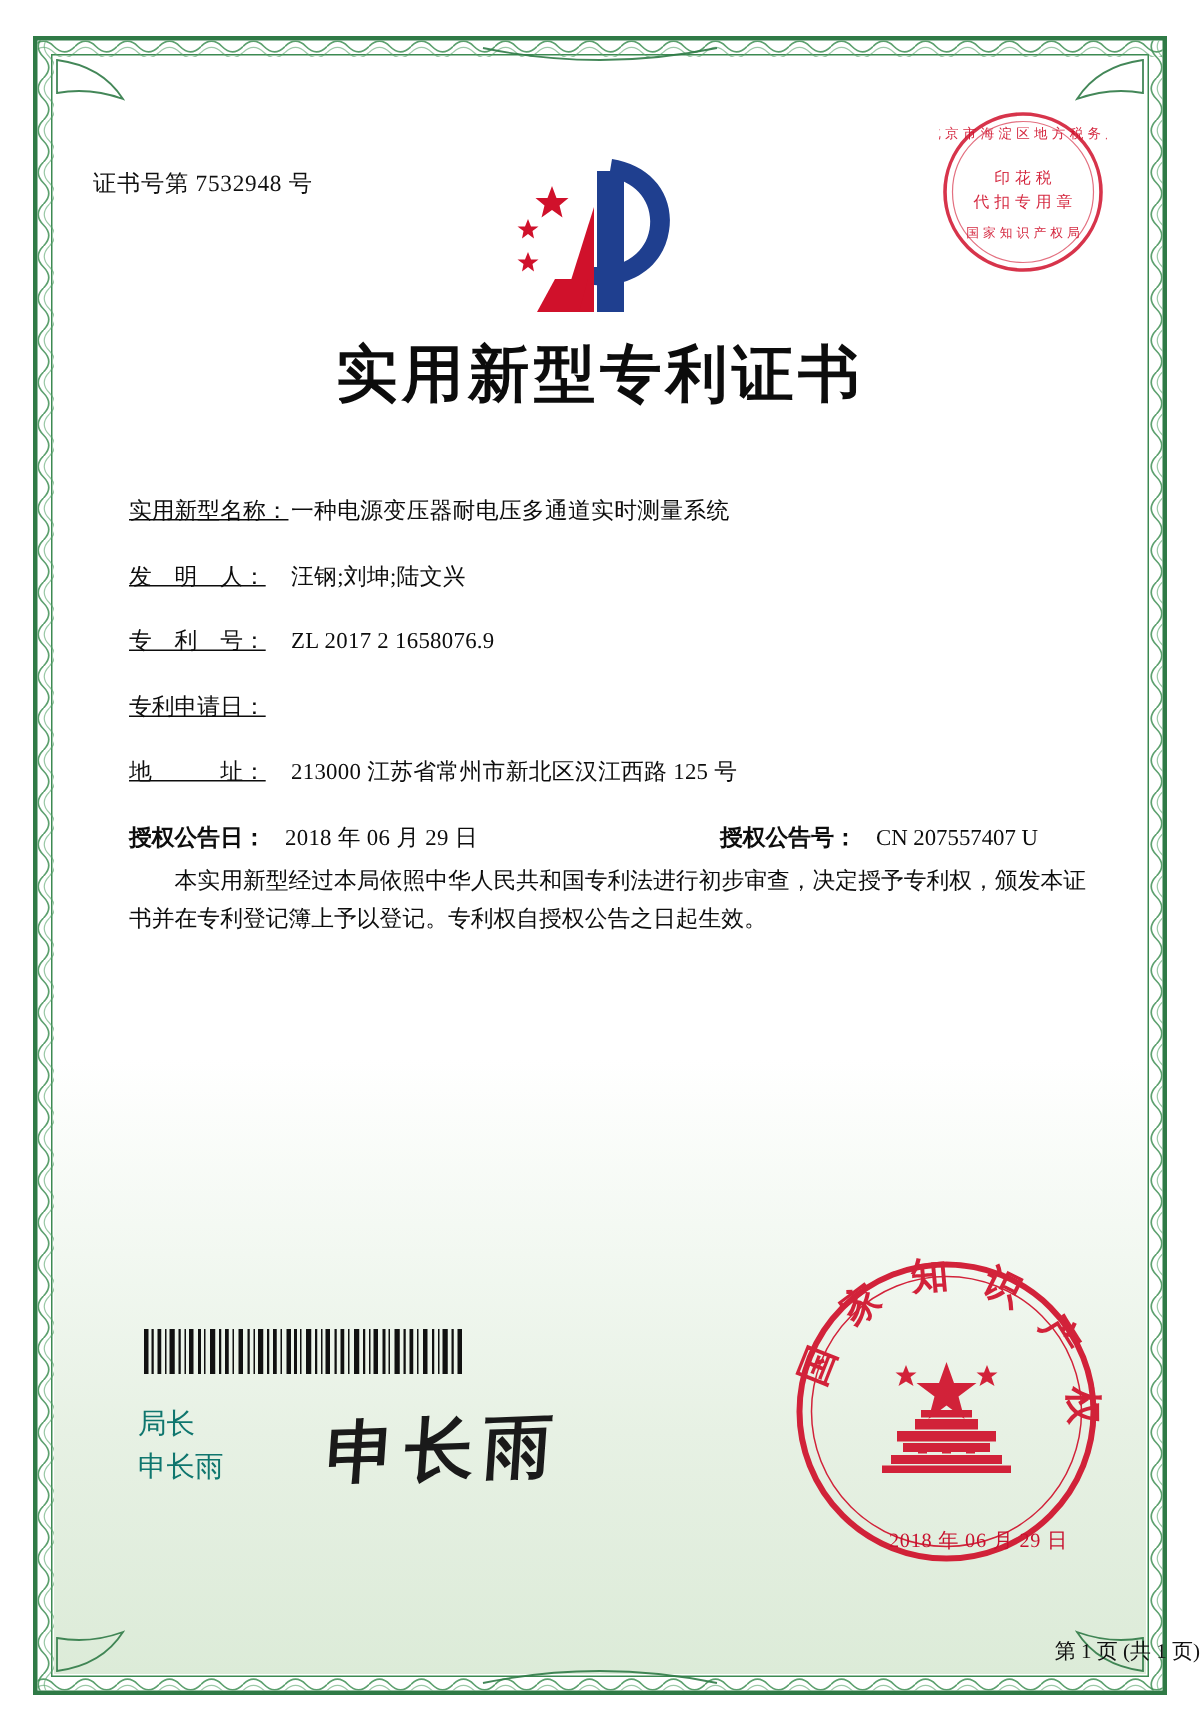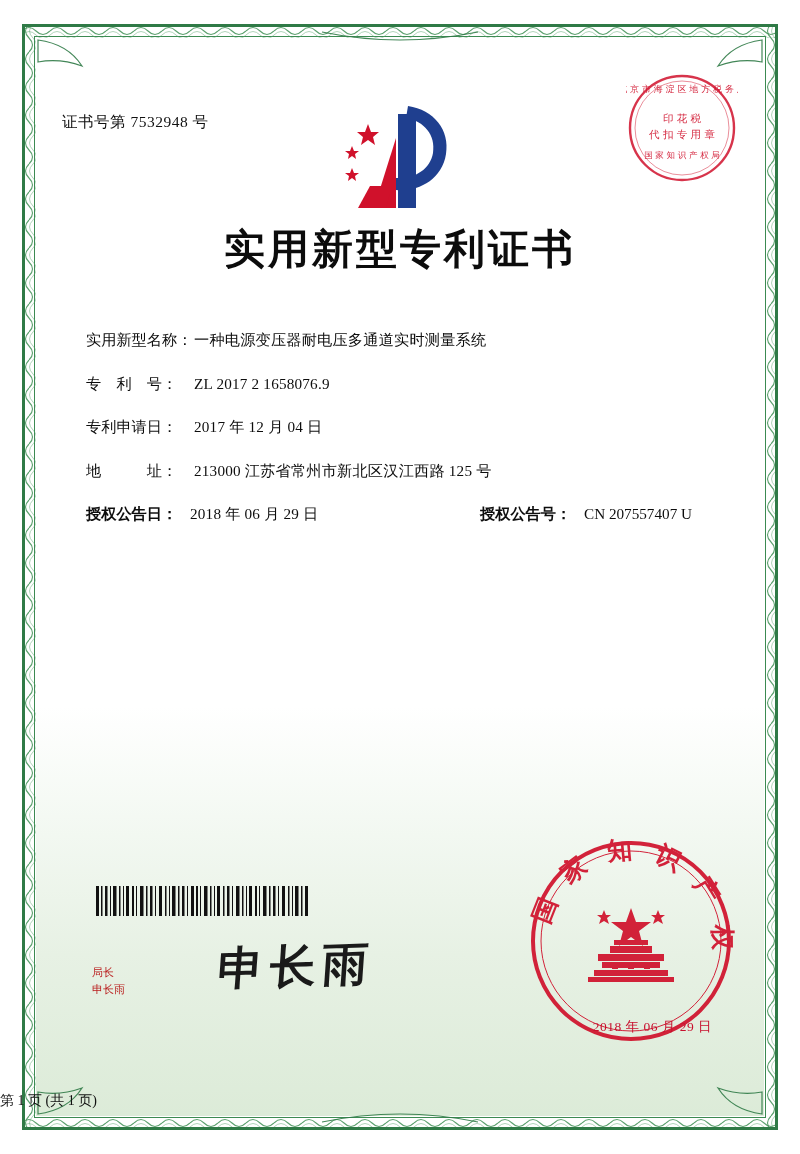--- a/index.html
+++ b/index.html
@@ -119,20 +119,21 @@
     align-items: baseline;
     margin-bottom: 22.5px;
     font-size: 15.2px;
     color: #0d0d0d;
   }
   .field-label {
     width: 108px;
     flex: 0 0 108px;
     letter-spacing: 0px;
     white-space: nowrap;
+    text-decoration: underline;
   }
   .field-value {
     flex: 1 1 auto;
     letter-spacing: 0.2px;
   }
   .field-row.two-col .field-value {
     flex: 0 0 auto;
     width: 290px;
   }
   .sec-label {
@@ -163,24 +164,24 @@
     top: 886px;
     width: 215px;
     height: 30px;
   }
   .barcode svg { display:block; }
 
   
   .sig-block {
     position: absolute;
     left: 92px;
-    top: 964px;
-    font-size: 11px;
+    top: 935px;
+    font-size: 19px;
     line-height: 1.55;
-    color: #b91c1c;
+    color: #0f766e;
   }
   .sig-hand {
     position: absolute;
     left: 218px;
     top: 936px;
     font-family: "DejaVu Serif", serif;
     font-size: 46px;
     font-weight: bold;
     color: #1a1a1a;
     letter-spacing: 6px;
@@ -203,21 +204,21 @@
     color: #c8102e;
     letter-spacing: 0.5px;
   }
 
   
   .footer {
     position: absolute;
     left: 0;
     right: 0;
     bottom: 44px;
-    text-align: left;
+    text-align: right;
     font-size: 14px;
     color: #111;
   }
 </style>
 </head>
 <body>
 
 <div class="page">
 
   <div class="bg-tint"></div>
@@ -290,47 +291,51 @@
 
     <div class="main-title">实用新型专利证书</div>
 
     <div class="fields">
 
       <div class="field-row">
         <span class="field-label">实用新型名称：</span>
         <span class="field-value">一种电源变压器耐电压多通道实时测量系统</span>
       </div>
 
+      <div class="field-row">
+        <span class="field-label">发　明　人：</span>
+        <span class="field-value">汪钢;刘坤;陆文兴</span>
+      </div>
 
       <div class="field-row">
         <span class="field-label">专　利　号：</span>
         <span class="field-value">ZL 2017 2 1658076.9</span>
       </div>
 
       <div class="field-row">
         <span class="field-label">专利申请日：</span>
-        <span class="field-value">2017 年 12 月 04 日</span>
       </div>
 
 
       <div class="field-row">
         <span class="field-label">地　　　址：</span>
         <span class="field-value">213000 江苏省常州市新北区汉江西路 125 号</span>
       </div>
 
       <div class="field-row two-col">
         <span class="sec-label">授权公告日：</span>
         <span class="field-value">2018 年 06 月 29 日</span>
         <span class="sec-label">授权公告号：</span>
         <span class="sec-value">CN 207557407 U</span>
       </div>
 
     </div>
 
     <div class="paras">
+      <div class="para">本实用新型经过本局依照中华人民共和国专利法进行初步审查，决定授予专利权，颁发本证书并在专利登记簿上予以登记。专利权自授权公告之日起生效。</div>
     </div>
 
     <div class="barcode">
       <svg width="215" height="30" viewBox="0 0 215 30">
         <g fill="#111">
           <rect x="0" y="0" width="3" height="30"></rect>
             <rect x="5" y="0" width="1.5" height="30"></rect>
           <rect x="9" y="0" width="2.5" height="30"></rect>
             <rect x="14" y="0" width="1" height="30"></rect>
           <rect x="17" y="0" width="3.5" height="30"></rect>

